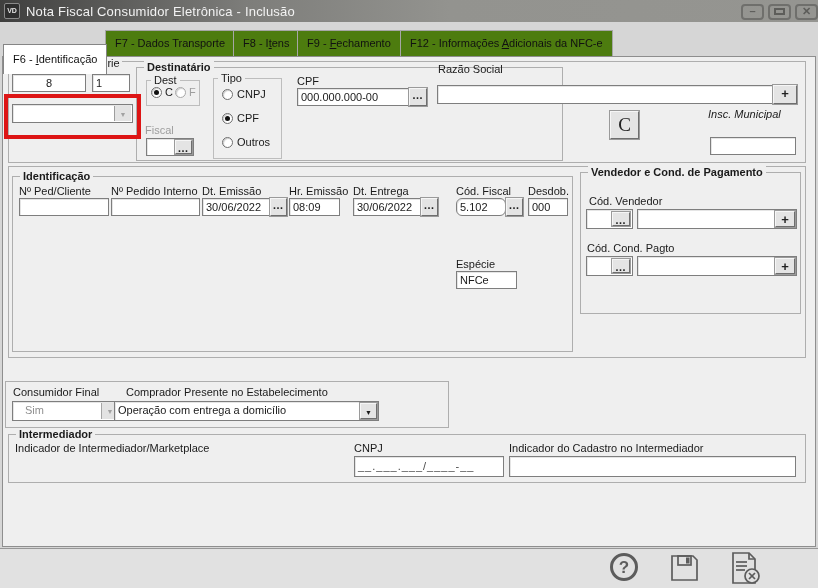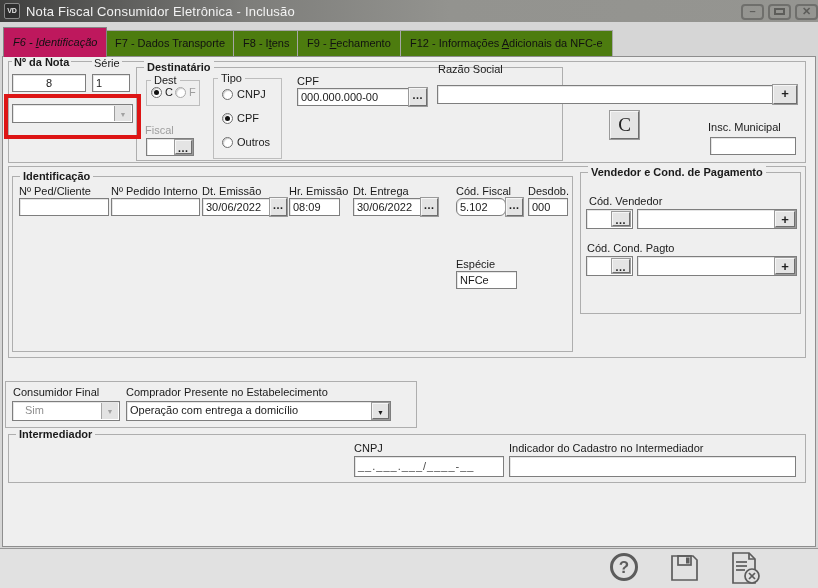--- a/index.html
+++ b/index.html
@@ -29,22 +29,22 @@
   }
   .winbtn .maxbox { margin:2px auto 0; width:11px; height:7px; border:2px solid #5d5d5a; }
 
   
   .tab {
     top:30px; height:26px; line-height:25px; padding:0 9px;
     background:#4d7c0f; border:1px solid #a6a6a6; border-bottom:none;
     color:#111; white-space:nowrap;
   }
   .tab.active {
-    top:27px; height:30px; line-height:28px;
-    background:#be185d; border:1px solid #858585; border-bottom:none; z-index:3;font-style:italic;
+    top:44px; height:30px; line-height:28px;
+    background:#ffffff; border:1px solid #858585; border-bottom:none; z-index:3;
   }
   .tab u { text-decoration:underline; }
 
   
   .panel {
     left:2px; top:56px; width:814px; height:491px;
     background:#efefef; border:1px solid #8e8e8e;
   }
   .bottombar {
     left:0; top:548px; width:818px; height:40px;
@@ -164,21 +164,21 @@
   <div class="abs fld" style="left:160px; top:20px; width:112px; height:18px;">000.000.000-00</div>
   <div class="abs btn3d" style="left:272px; top:20px; width:18px; height:18px;"><span class="dots">…</span></div>
 </div>
 
 <div class="abs lbl" style="left:438px; top:63px;">Razão Social</div>
 <div class="abs fld" style="left:437px; top:85px; width:336px; height:19px;"></div>
 <div class="abs btn3d" style="left:773px; top:85px; width:24px; height:19px;"><span class="plus">+</span></div>
 
 <div class="abs btn3d" style="left:610px; top:111px; width:29px; height:28px; font-family:'Liberation Serif', serif; font-size:19px; line-height:26px;">C</div>
 
-<div class="abs lbl" style="left:708px; top:121px;">Insc. Municipal</div>
+<div class="abs lbl" style="left:708px; top:108px;font-style:italic;">Insc. Municipal</div>
 <div class="abs fld" style="left:710px; top:137px; width:86px; height:18px;"></div>
 
 <div class="abs grp" style="left:8px; top:166px; width:798px; height:192px;"></div>
 
 <div class="abs grp" style="left:12px; top:176px; width:561px; height:176px;">
   <span class="grp-title">Identificação</span>
 
   <div class="abs lbl" style="left:6px; top:8px;">Nº Ped/Cliente</div>
   <div class="abs fld" style="left:6px; top:21px; width:90px; height:18px;"></div>
 
@@ -218,40 +218,41 @@
   <div class="abs btn3d" style="left:194px; top:38px; width:20px; height:16px;"><span class="plus">+</span></div>
 
   <div class="abs lbl" style="left:6px; top:69px;">Cód. Cond. Pagto</div>
   <div class="abs fld" style="left:5px; top:83px; width:47px; height:20px; padding:0;">
     <div class="abs btn3d" style="right:2px; top:2px; width:18px; height:14px;"><span class="dots">…</span></div>
   </div>
   <div class="abs fld" style="left:56px; top:83px; width:160px; height:20px;"></div>
   <div class="abs btn3d" style="left:194px; top:85px; width:20px; height:16px;"><span class="plus">+</span></div>
 </div>
 
-<div class="abs grp" style="left:5px; top:381px; width:412px; height:47px;">
+<div class="abs grp" style="left:5px; top:381px; width:444px; height:47px;">
   <div class="abs lbl" style="left:7px; top:4px;">Consumidor Final</div>
   <div class="abs fld dis" style="left:6px; top:19px; width:108px; height:20px;padding-left:12px;">
     <span>Sim</span>
     <div class="abs" style="right:1px; top:1px; width:17px; height:16px; background:#e3e3e3; border-left:1px solid #a5a5a5; text-align:center;">
       <span class="arrow dis">▼</span>
     </div>
   </div>
   <div class="abs lbl" style="left:120px; top:4px;">Comprador Presente no Estabelecimento</div>
-  <div class="abs fld" style="left:120px; top:19px; width:265px; height:20px;">
+  <div class="abs fld" style="left:108px; top:19px; width:265px; height:20px;">
     <span>Operação com entrega a domicílio</span>
     <div class="abs btn3d" style="right:1px; top:1px; width:17px; height:16px;">
       <span class="arrow">▼</span>
     </div>
   </div>
 </div>
 
 <div class="abs grp" style="left:8px; top:434px; width:798px; height:49px;">
   <span class="grp-title">Intermediador</span>
 
+  <div class="abs lbl" style="left:6px; top:7px;">Indicador de Intermediador/Marketplace</div>
 
   <div class="abs lbl" style="left:345px; top:7px;">CNPJ</div>
   <div class="abs lbl" style="left:500px; top:7px;">Indicador do Cadastro no Intermediador</div>
 
   <div class="abs fld" style="left:345px; top:21px; width:150px; height:21px; color:#4a4a4a; letter-spacing:1px; line-height:17px;">__.___.___/____-__</div>
   <div class="abs fld" style="left:500px; top:21px; width:287px; height:21px;"></div>
 </div>
 
 <div class="abs bottombar"></div>
 

